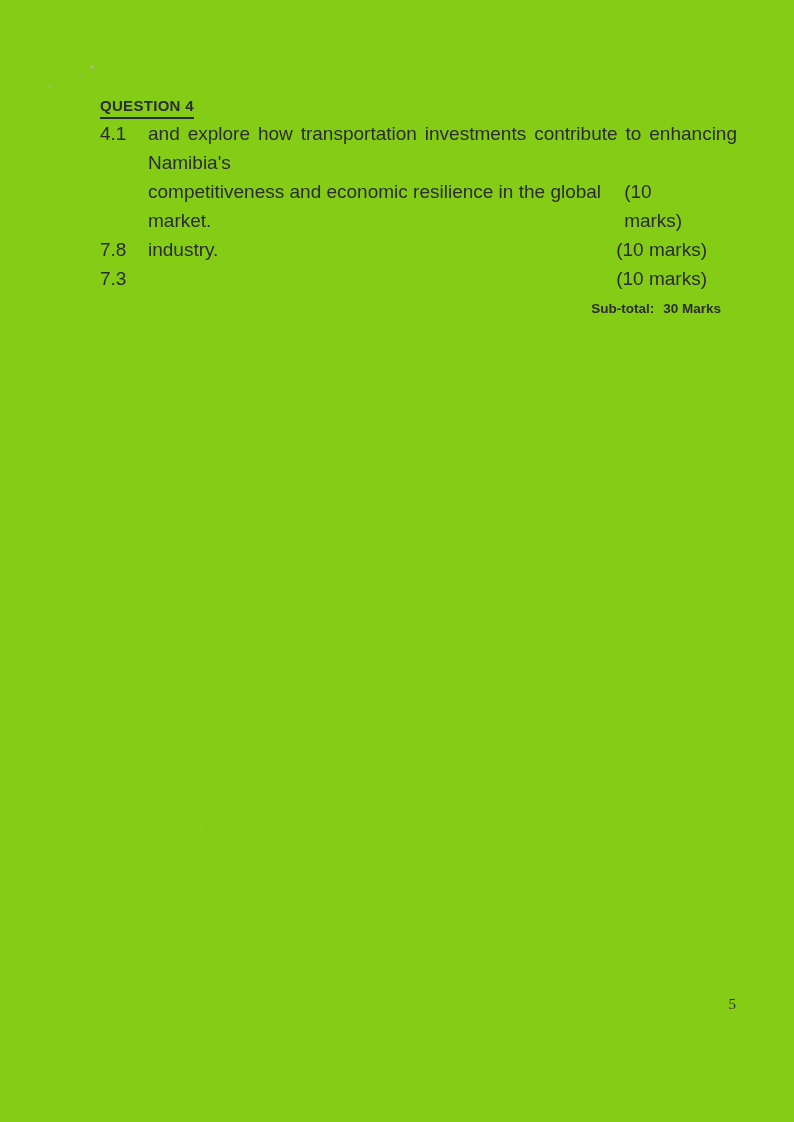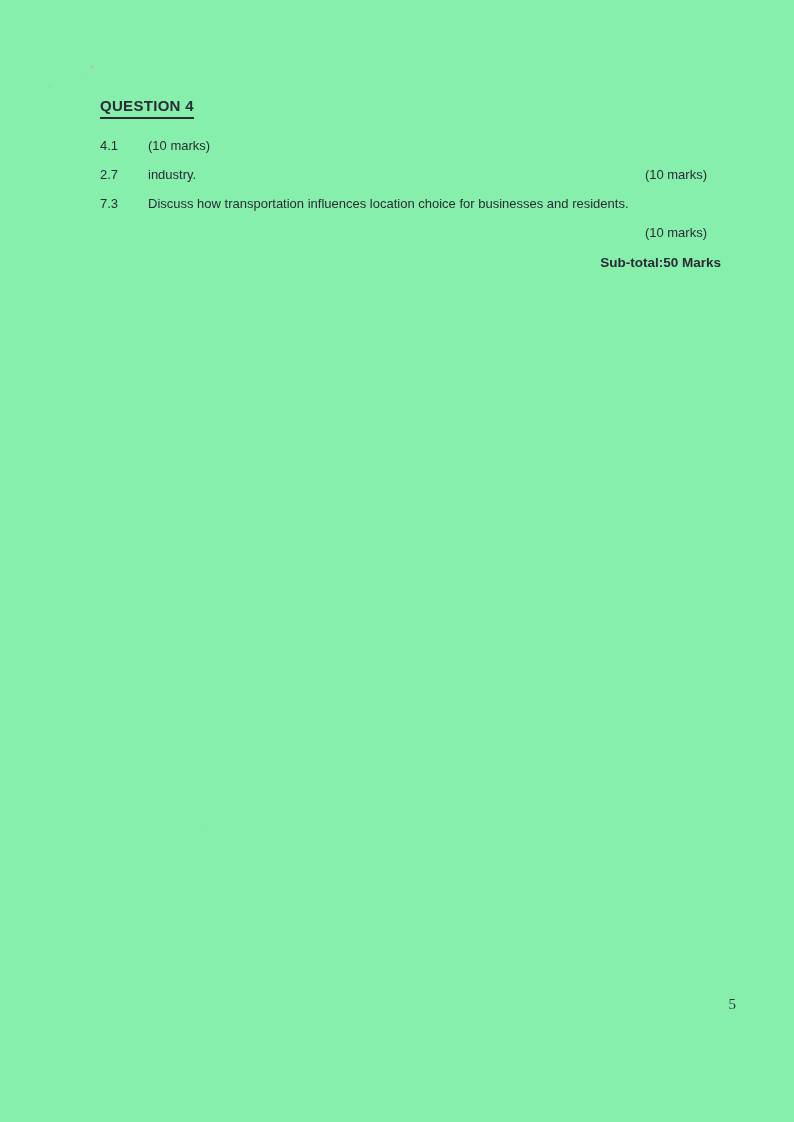--- a/index.html
+++ b/index.html
@@ -2,21 +2,21 @@
 <html><head>
 <meta charset="utf-8">
 <style>
   * { margin: 0; padding: 0; box-sizing: border-box; }
   html, body { background: #888; }
   .page {
     position: relative;
     width: 794px;
     height: 1122px;
     margin: 0 auto;
-    background: #86efac;
+    background: #84cc16;
     font-family: "Liberation Sans", sans-serif;
     color: #2b2b34;
     overflow: hidden;
   }
   .content {
     position: absolute;
     left: 100px;
     top: 96px;
     width: 637px;
   }
@@ -24,21 +24,21 @@
     font-size: 15px;
     font-weight: bold;
     letter-spacing: 0.3px;
     line-height: 20px;
   }
   .doc-title span {
     display: inline-block;
     border-bottom: 2px solid #2b2b34;
     padding-bottom: 1px;
   }
-  .questions { margin-top: 12px; font-size: 13px; }
+  .questions { font-size: 19px; }
   .question { display: flex; align-items: flex-start; }
   .qnum {
     flex: 0 0 48px;
     line-height: 29px;
   }
   .qbody { flex: 1 1 auto; min-width: 0; }
   .line { line-height: 29px; }
   .just {
     text-align: justify;
     text-align-last: justify;
@@ -54,20 +54,21 @@
     margin-top: 2px;
     font-weight: bold;
     font-size: 13.5px;
     text-align: right;
     padding-right: 16px;
   }
   .total-line {
     line-height: 28px;
     display: flex;
     justify-content: flex-end;
+    gap: 9px;
   }
   .page-number {
     position: absolute;
     right: 58px;
     top: 996px;
     font-family: "Liberation Serif", serif;
     font-size: 15px;
     color: #33333c;
   }
   .speck {
@@ -96,52 +97,53 @@
 
     <div class="doc-title">
       <span>QUESTION 4</span>
     </div>
 
     <div class="questions">
 
       <div class="question">
         <div class="qnum">4.1</div>
         <div class="qbody">
+          <div class="line just">and explore how transportation investments contribute to enhancing Namibia's</div>
           <div class="marks-line">
+            <span>competitiveness and economic resilience in the global market.</span>
             <span>(10 marks)</span>
           </div>
         </div>
       </div>
 
       <div class="question">
-        <div class="qnum">2.7</div>
+        <div class="qnum">7.8</div>
         <div class="qbody">
           <div class="marks-line">
             <span>industry.</span>
             <span>(10 marks)</span>
           </div>
         </div>
       </div>
 
       <div class="question">
         <div class="qnum">7.3</div>
         <div class="qbody">
-          <div class="line">Discuss how transportation influences location choice for businesses and residents.</div>
           <div class="marks-line only-marks">
             <span>(10 marks)</span>
           </div>
         </div>
       </div>
 
     </div>
 
     <div class="totals">
       <div class="total-line">
         <span>Sub-total:</span>
-        <span>50 Marks</span>
+        <span>30 Marks</span>
       </div>
     </div>
 
   </div>
 
   <div class="page-number">5</div>
 
 </div>
 
 </body></html>

